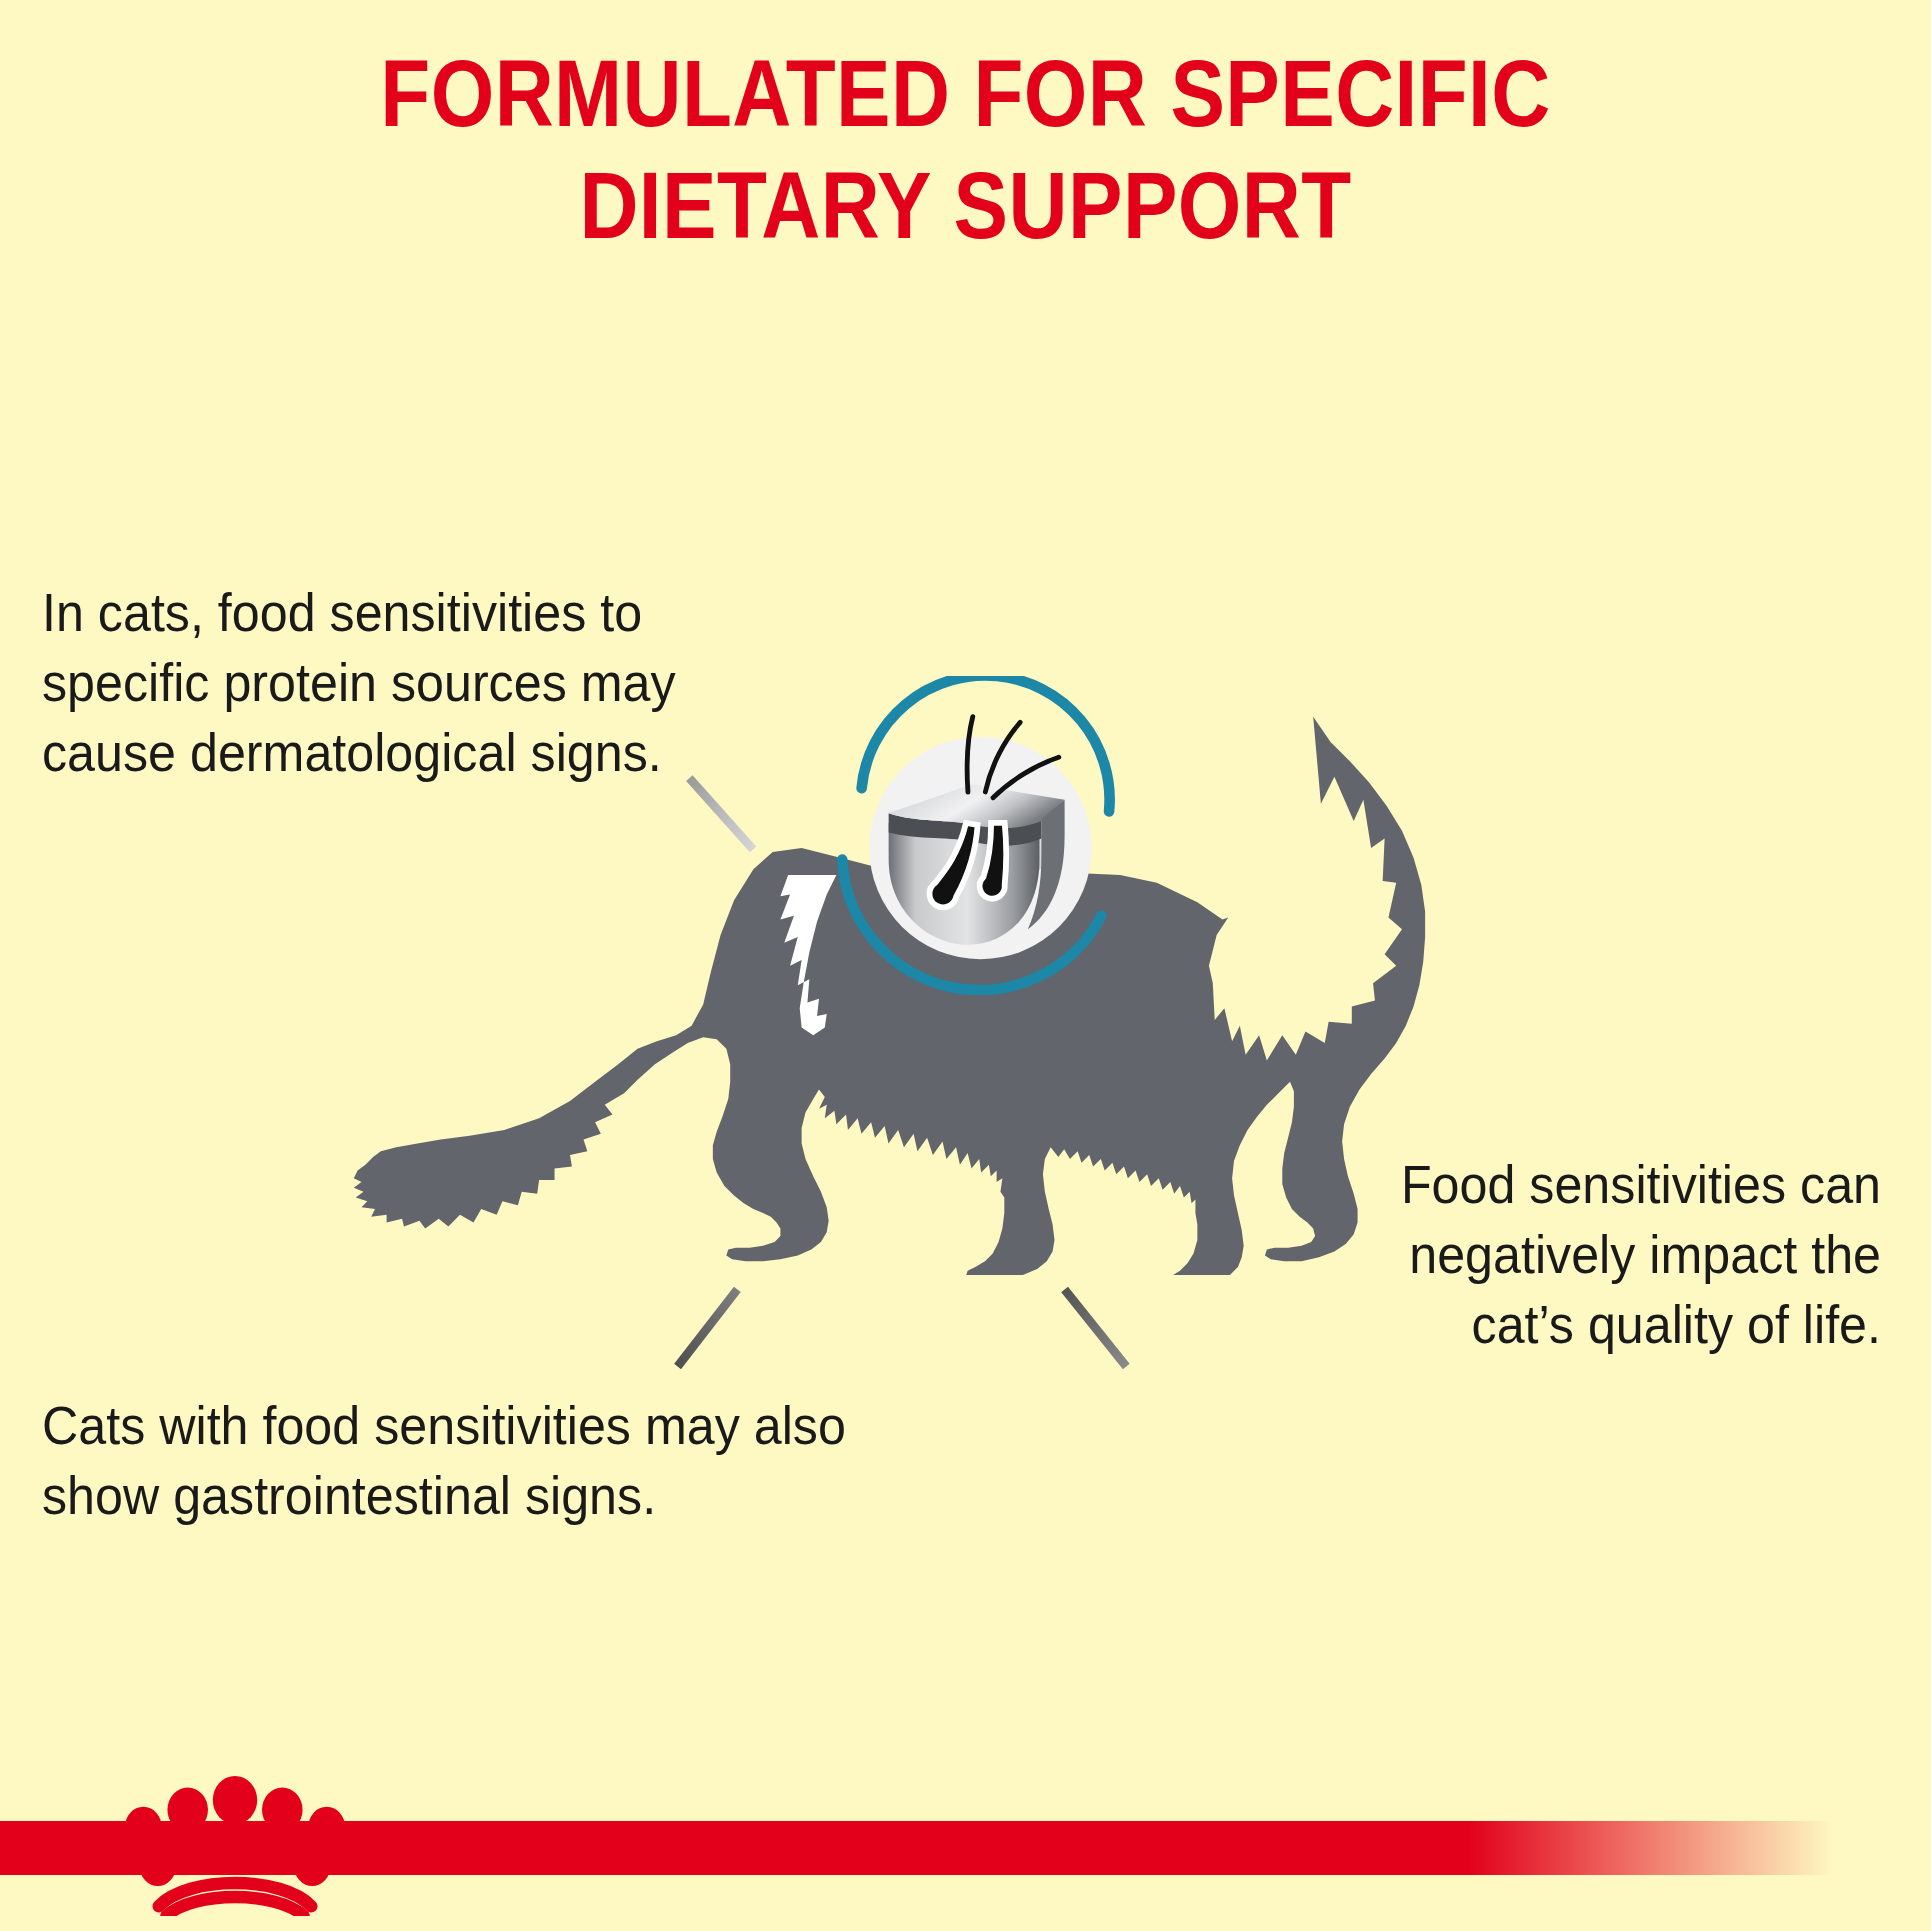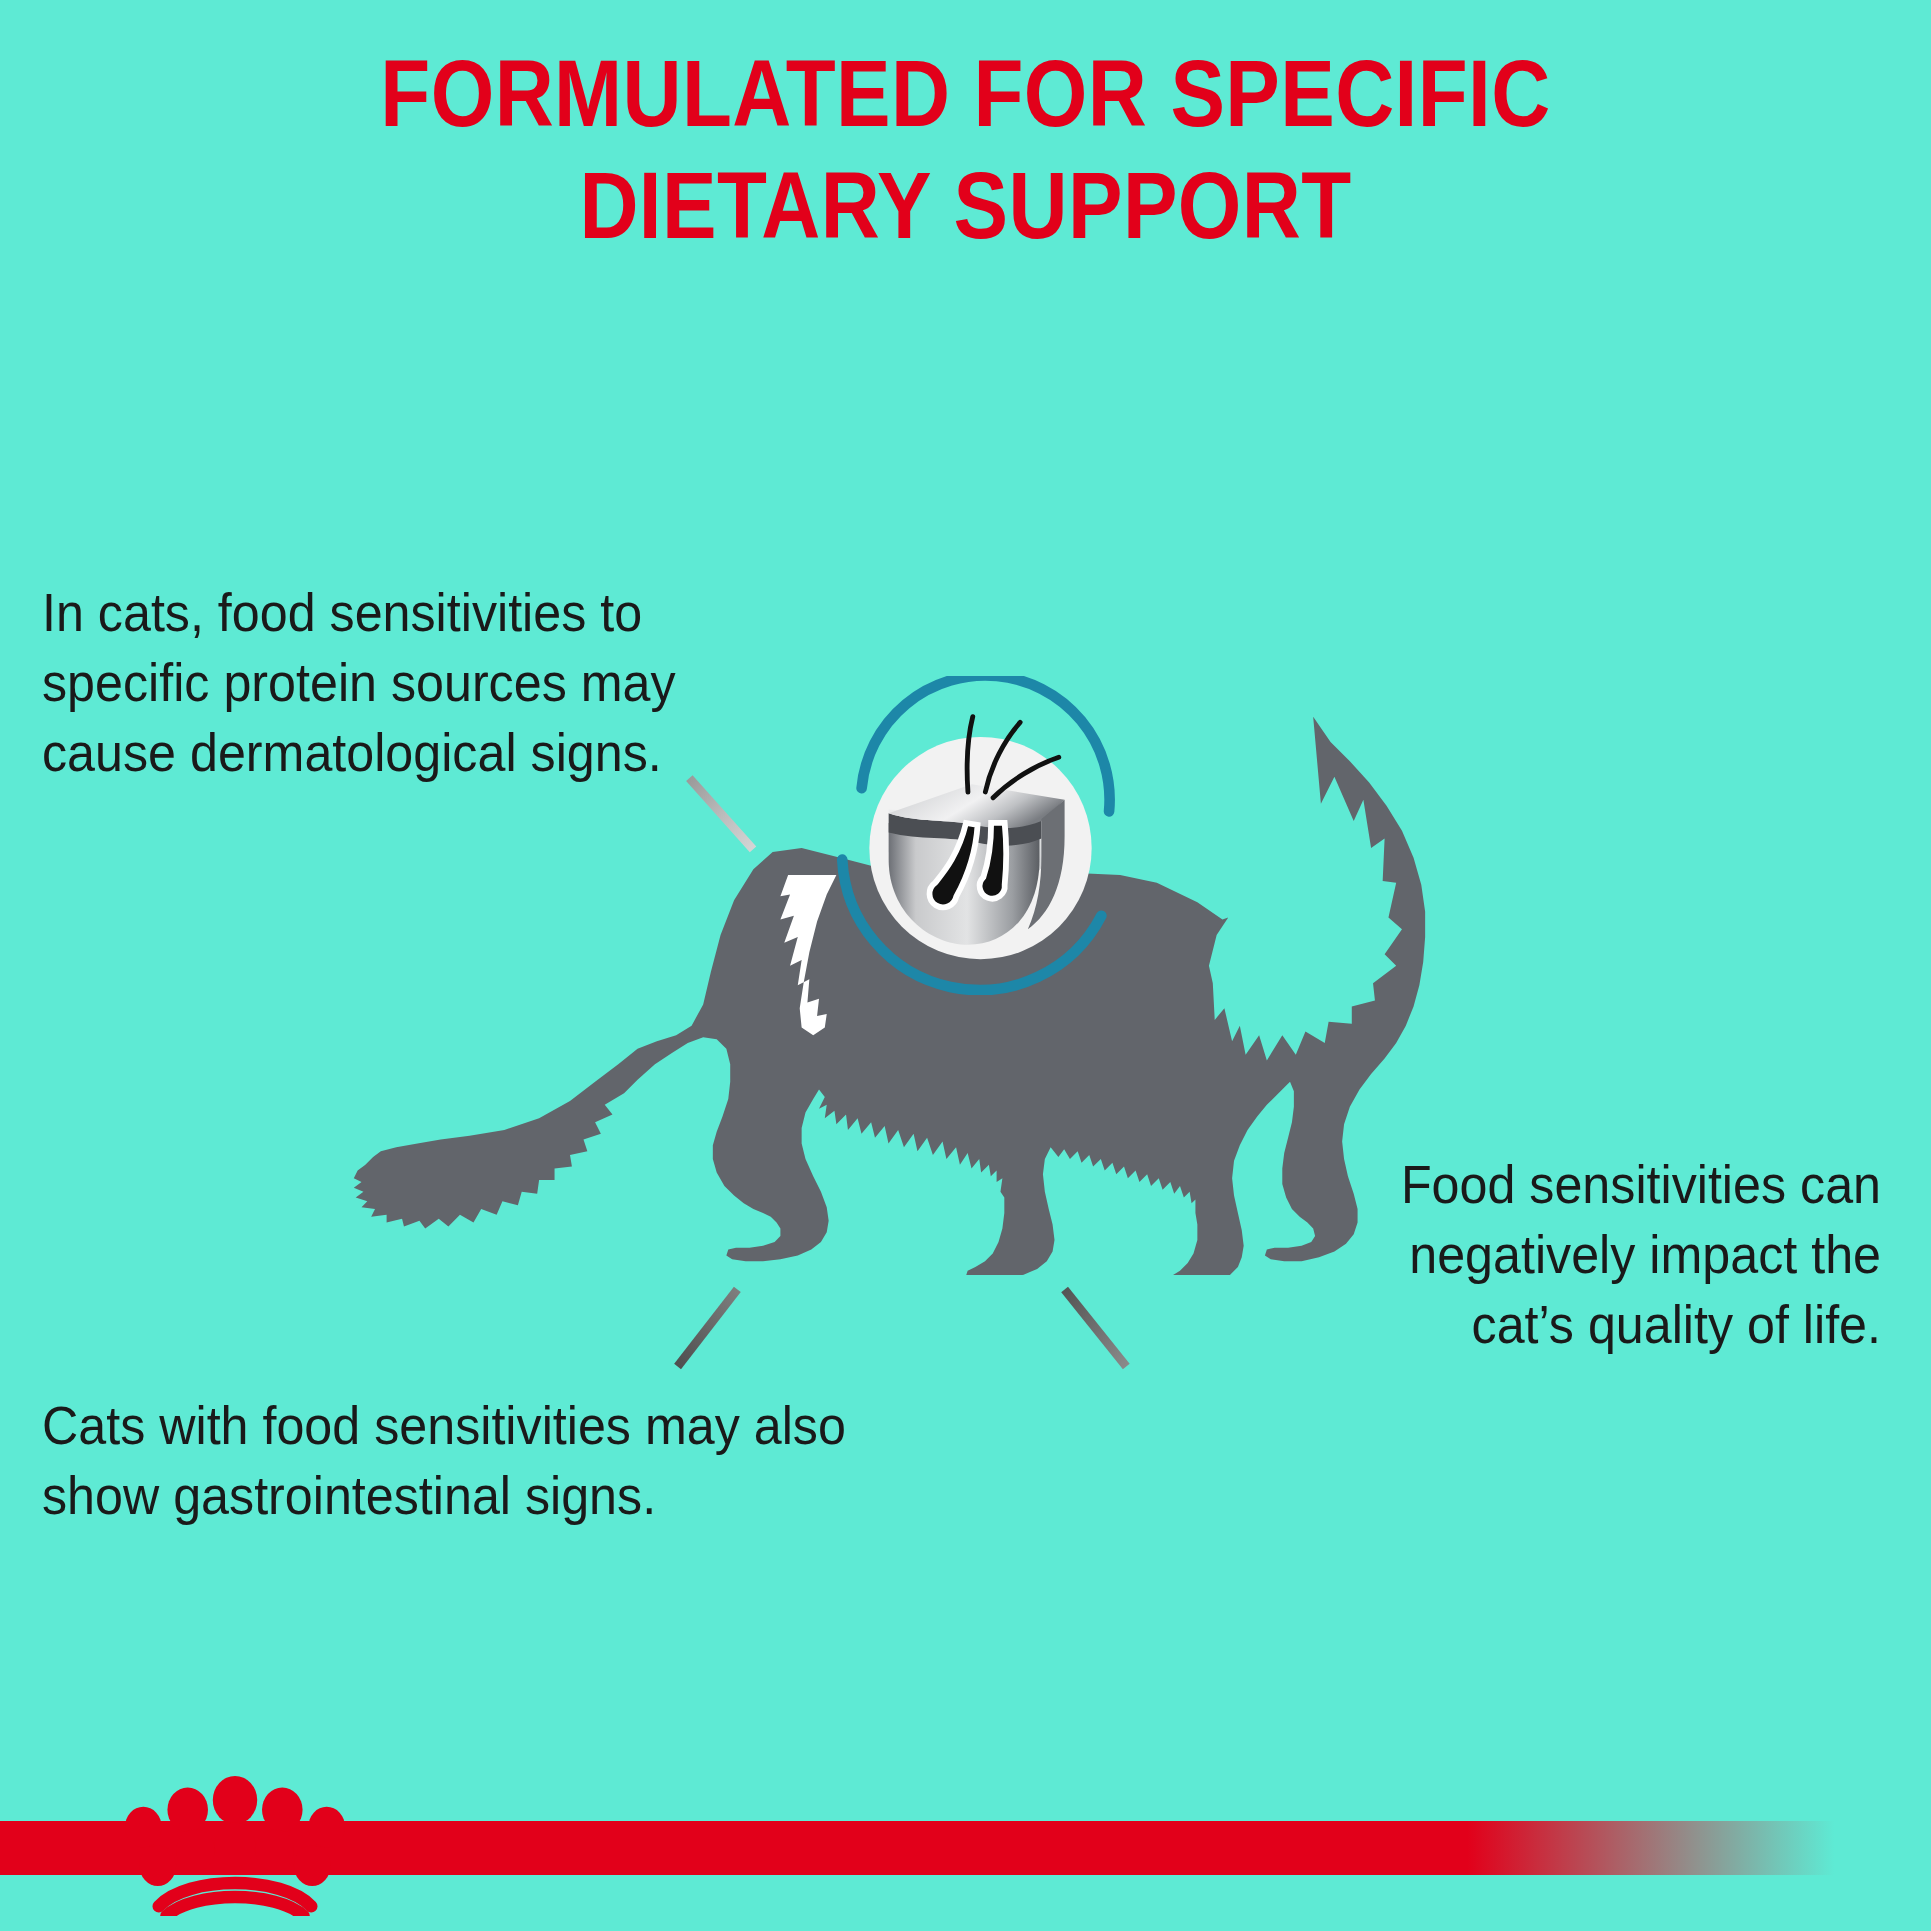--- a/index.html
+++ b/index.html
@@ -8,21 +8,21 @@
     padding: 0;
     background: #ffffff;
   }
   body {
     font-family: "Liberation Sans", sans-serif;
   }
   #page {
     position: relative;
     width: 1931px;
     height: 1931px;
-    background: #5eead4;
+    background: #fef9c3;
     overflow: hidden;
   }
 
   
   .title-block {
     position: absolute;
     top: 37px;
     left: 116px;
     width: 1699px;
     text-align: center;

